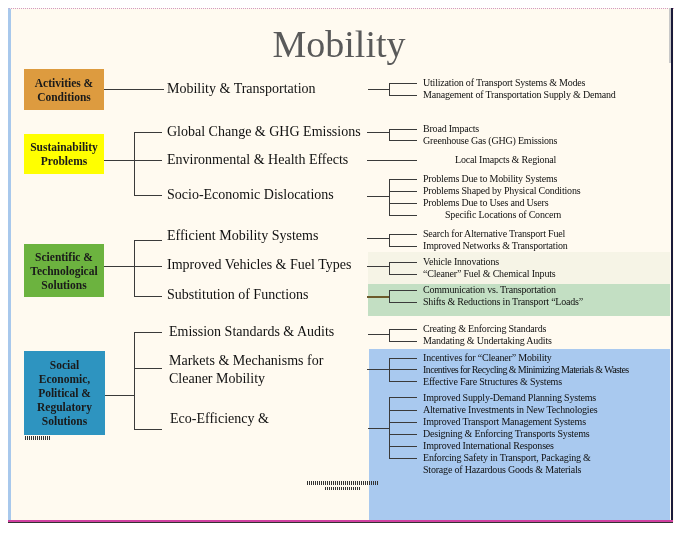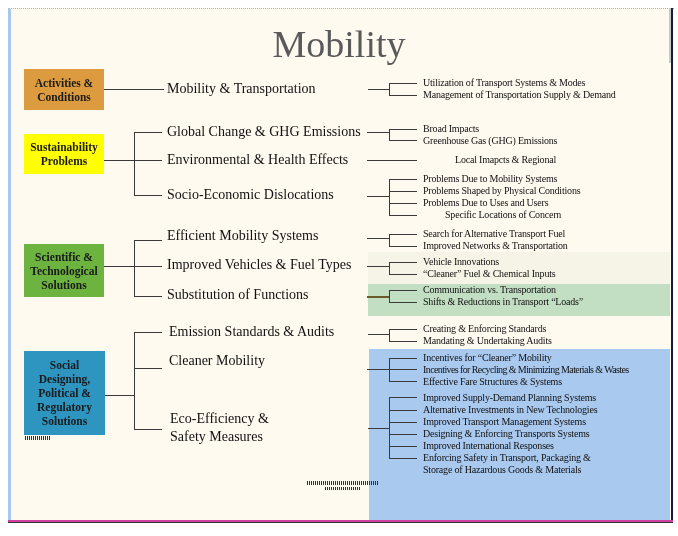--- a/index.html
+++ b/index.html
@@ -47,21 +47,21 @@
 <div class="box" style="left:24px;top:244px;width:80px;height:53px;background:#6cb33f;">
   <div>
       <div>Scientific &amp;</div>
       <div>Technological</div>
       <div>Solutions</div>
     </div>
 </div>
 <div class="box" style="left:24px;top:351px;width:81px;height:84px;background:#2e94c0;">
   <div>
       <div>Social</div>
-      <div>Designing,</div>
+      <div>Economic,</div>
       <div>Political &amp;</div>
       <div>Regulatory</div>
       <div>Solutions</div>
     </div>
 </div>
 <div class="dots" style="left:25px;top:436px;width:26px;"></div>
 
 <div class="ln" style="left:104px;top:89px;width:60px;height:1px;"></div>
 
 <div class="ln" style="left:104px;top:160px;width:30px;height:1px;"></div>
@@ -84,25 +84,25 @@
 
 <div class="l2" style="left:167px;top:80px;">Mobility  &amp;  Transportation</div>
 <div class="l2" style="left:167px;top:123px;">Global Change &amp; GHG Emissions</div>
 <div class="l2" style="left:167px;top:151px;">Environmental  &amp;  Health  Effects</div>
 <div class="l2" style="left:167px;top:186px;">Socio-Economic  Dislocations</div>
 <div class="l2" style="left:167px;top:227px;">Efficient Mobility Systems</div>
 <div class="l2" style="left:167px;top:256px;">Improved Vehicles &amp; Fuel Types</div>
 <div class="l2" style="left:167px;top:286px;">Substitution  of  Functions</div>
 <div class="l2" style="left:169px;top:323px;">Emission Standards &amp; Audits</div>
 <div class="l2" style="left:169px;top:352px;">
+  <div>Markets &amp; Mechanisms for</div>
   <div>Cleaner Mobility</div>
 </div>
 <div class="l2" style="left:170px;top:410px;">
   <div>Eco-Efficiency  &amp;</div>
-  <div>Safety Measures</div>
 </div>
 <div class="dots" style="left:307px;top:481px;width:72px;"></div>
 <div class="dots" style="left:325px;top:487px;width:36px;height:3px;"></div>
 
 <div class="ln" style="left:368px;top:89px;width:22px;height:1px;"></div>
 <div class="ln" style="left:389px;top:83px;width:1px;height:13px;"></div>
 <div class="ln" style="left:389px;top:83px;width:28px;height:1px;"></div>
 <div class="ln" style="left:389px;top:95px;width:28px;height:1px;"></div>
 
 <div class="ln" style="left:367px;top:132px;width:22px;height:1px;"></div>

